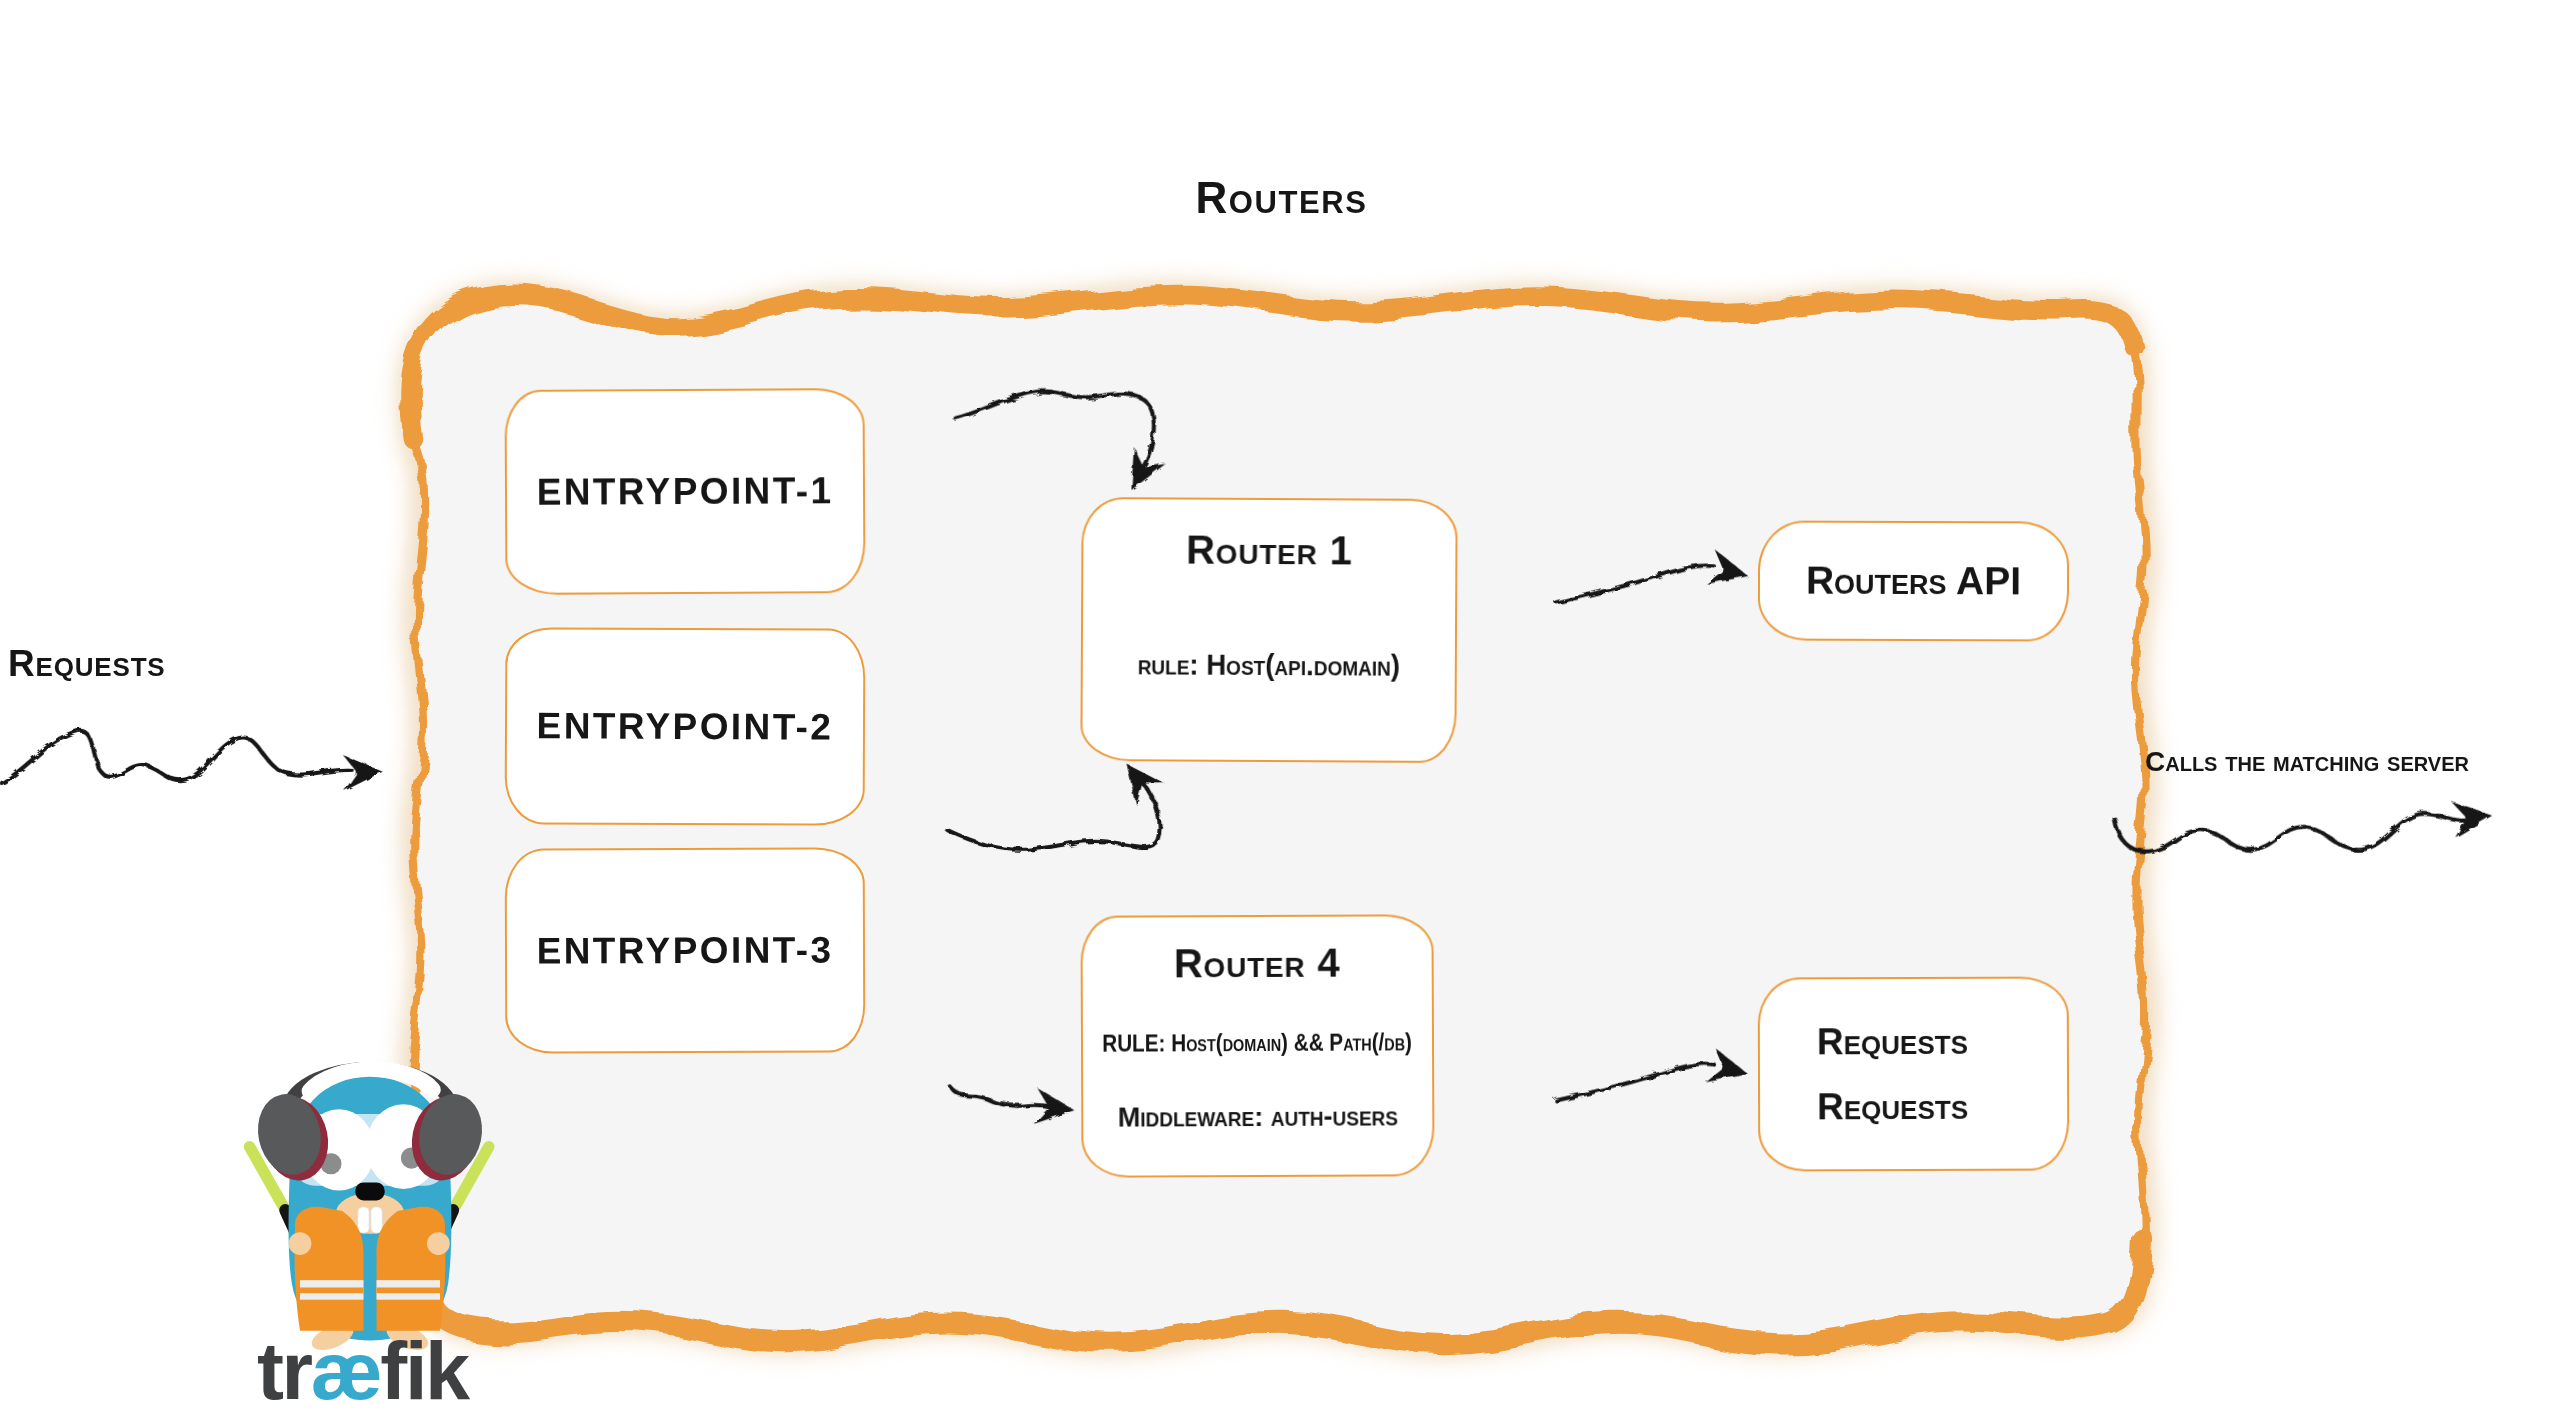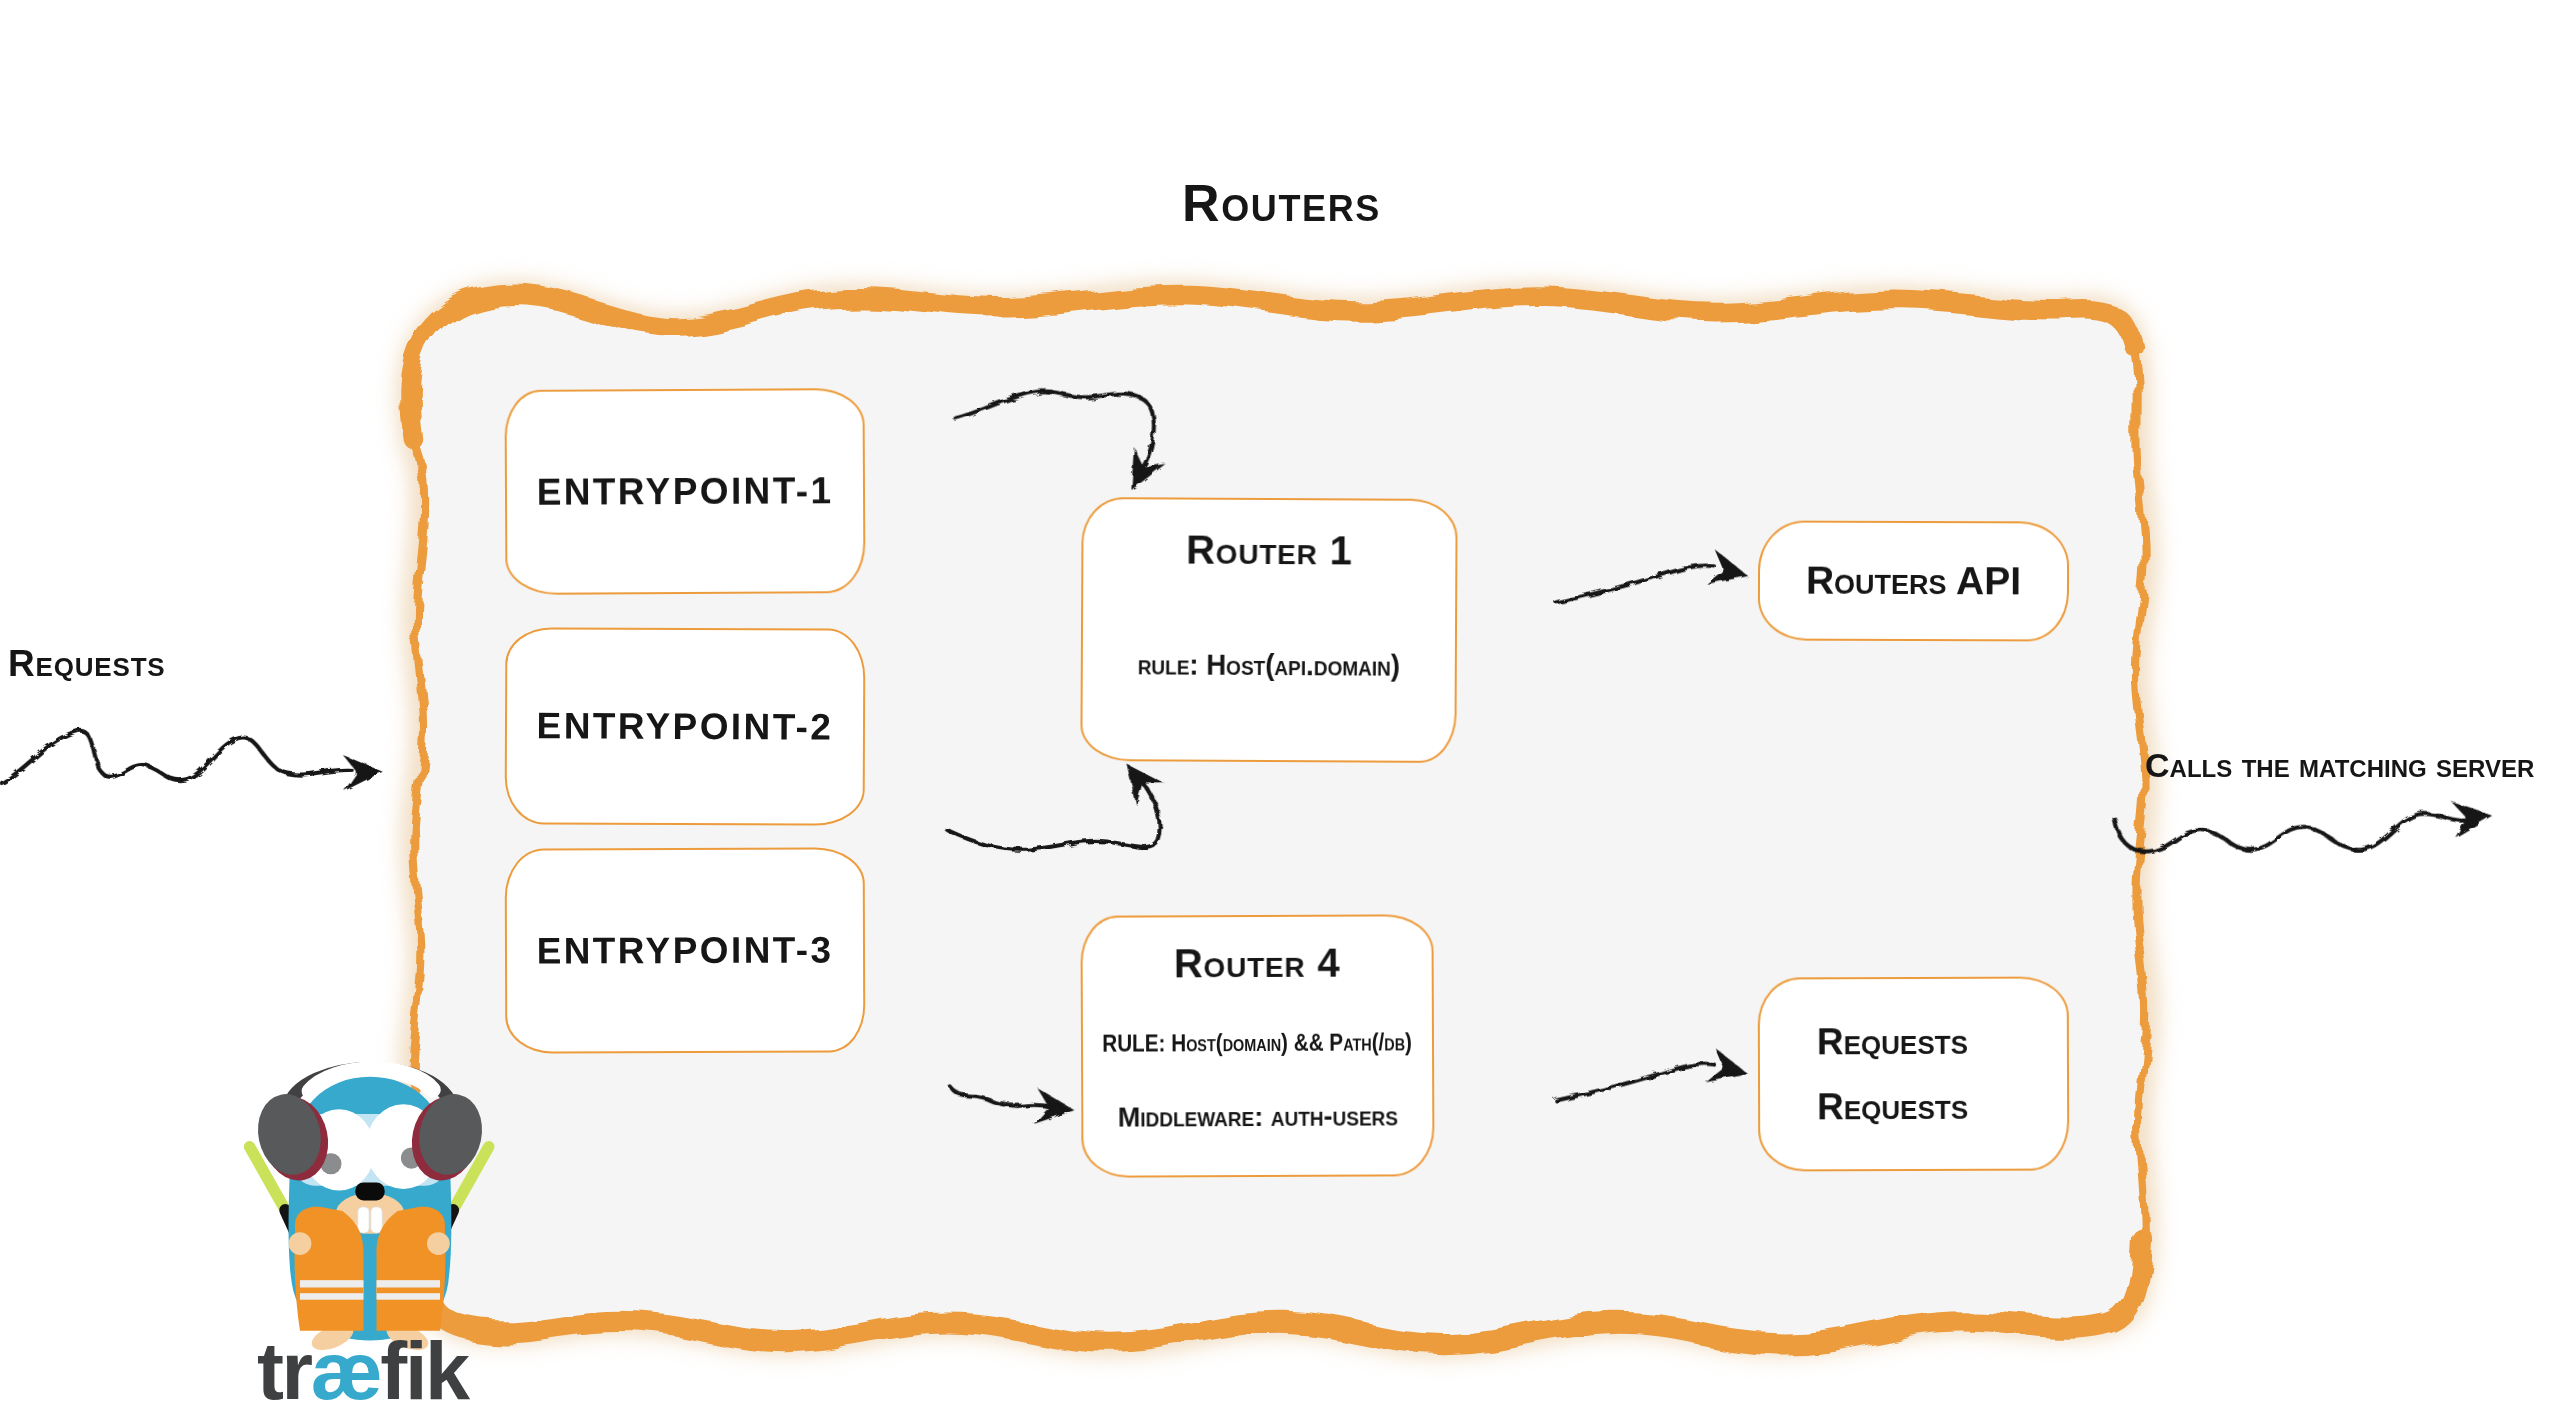--- a/index.html
+++ b/index.html
@@ -11,27 +11,27 @@
     --stick-green:#C9E25A;
     --wordmark-gray:#3F4042;
   }
   html,body{margin:0;padding:0;background:#ffffff;}
   body{font-family:"Liberation Sans","DejaVu Sans",sans-serif;color:var(--ink);}
   .stage{position:relative;width:2576px;height:1408px;overflow:hidden;background:#ffffff;}
   .canvas{position:absolute;left:0;top:0;width:2576px;height:1408px;}
 
   .diagram-title{
     position:absolute;left:1127px;top:173px;width:309px;text-align:center;
-    font-size:52px;font-weight:600;font-variant:small-caps;letter-spacing:1.6px;color:var(--ink);
+    font-size:44px;font-weight:600;font-variant:small-caps;letter-spacing:1.6px;color:var(--ink);
   }
   .side-label{
     position:absolute;font-variant:small-caps;font-weight:600;color:var(--ink);white-space:nowrap;
   }
   .requests-label{left:8.1px;top:643px;font-size:37px;letter-spacing:0.8px;}
-  .calls-label{left:2145px;top:746px;font-size:34px;letter-spacing:0px;}
+  .calls-label{left:2145px;top:746px;font-size:28px;letter-spacing:0px;}
 
   .box{
     position:absolute;background:#ffffff;border:2.4px solid var(--accent-orange);
     box-sizing:border-box;display:flex;align-items:center;justify-content:center;
     color:var(--ink);
   }
   .caps{text-transform:uppercase;font-weight:600;letter-spacing:2.4px;}
 
   .ep{left:505px;width:360px;font-size:37px;}
   .ep1{top:389px;height:205px;border-radius:36px 49px 39px 52px / 47px 37px 50px 36px;transform:rotate(-0.3deg);}

